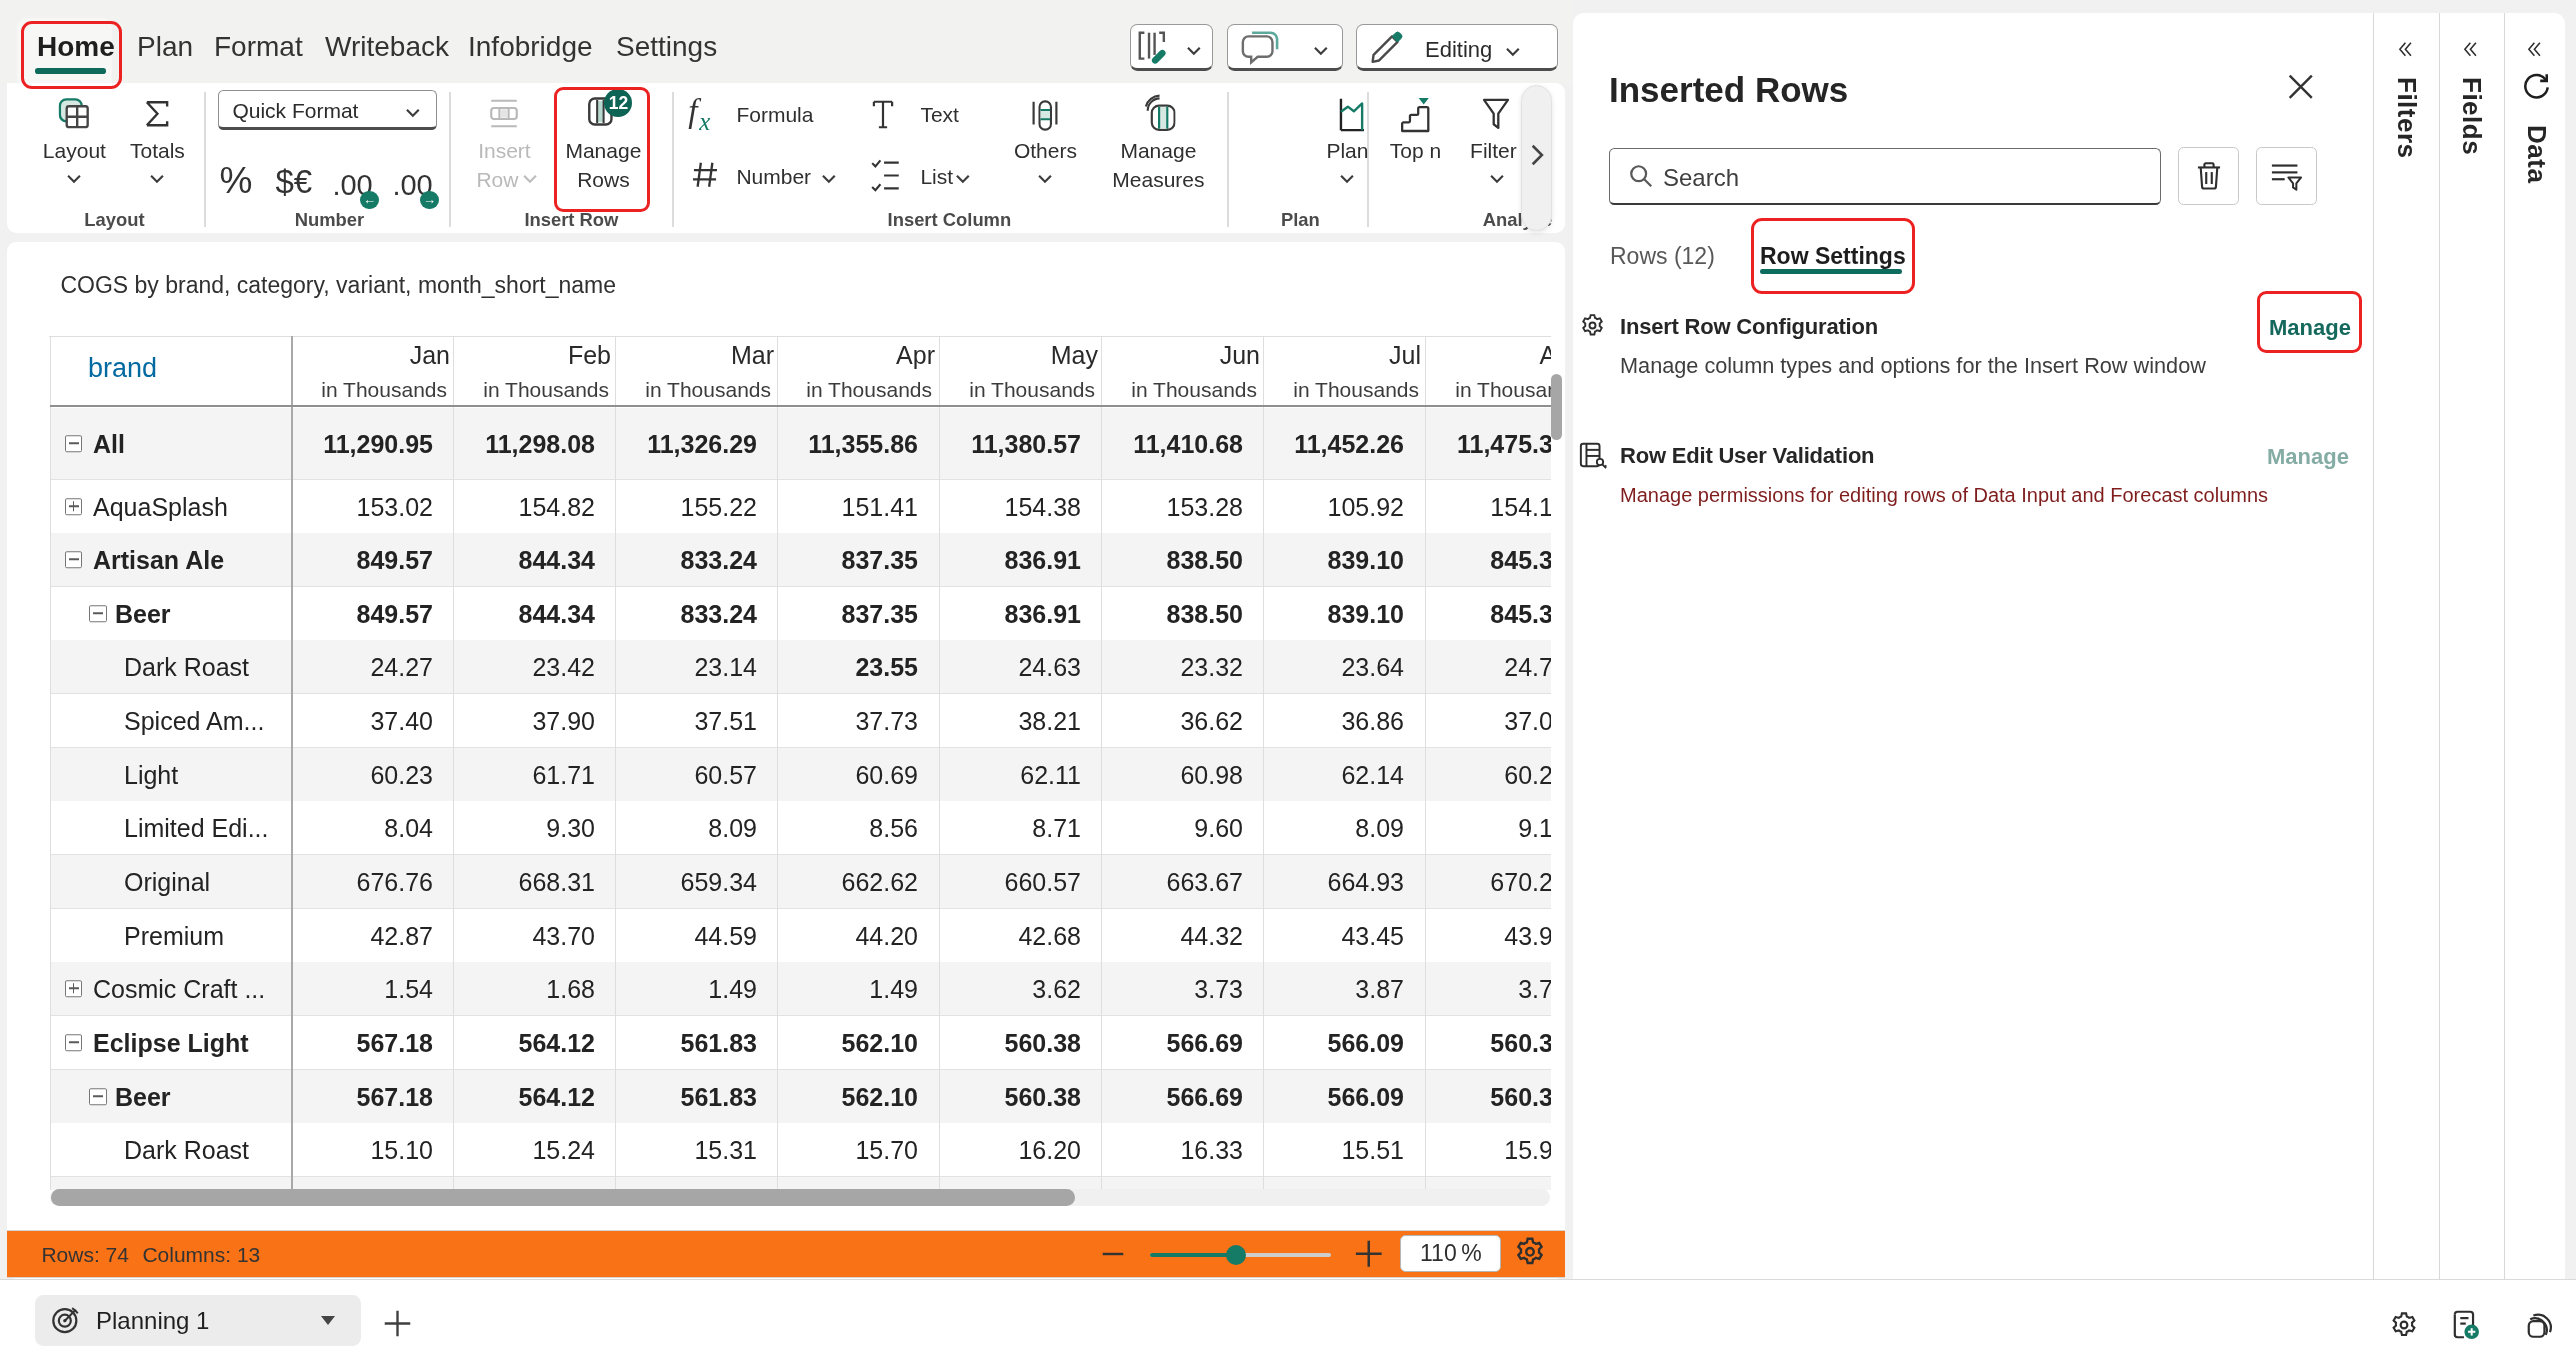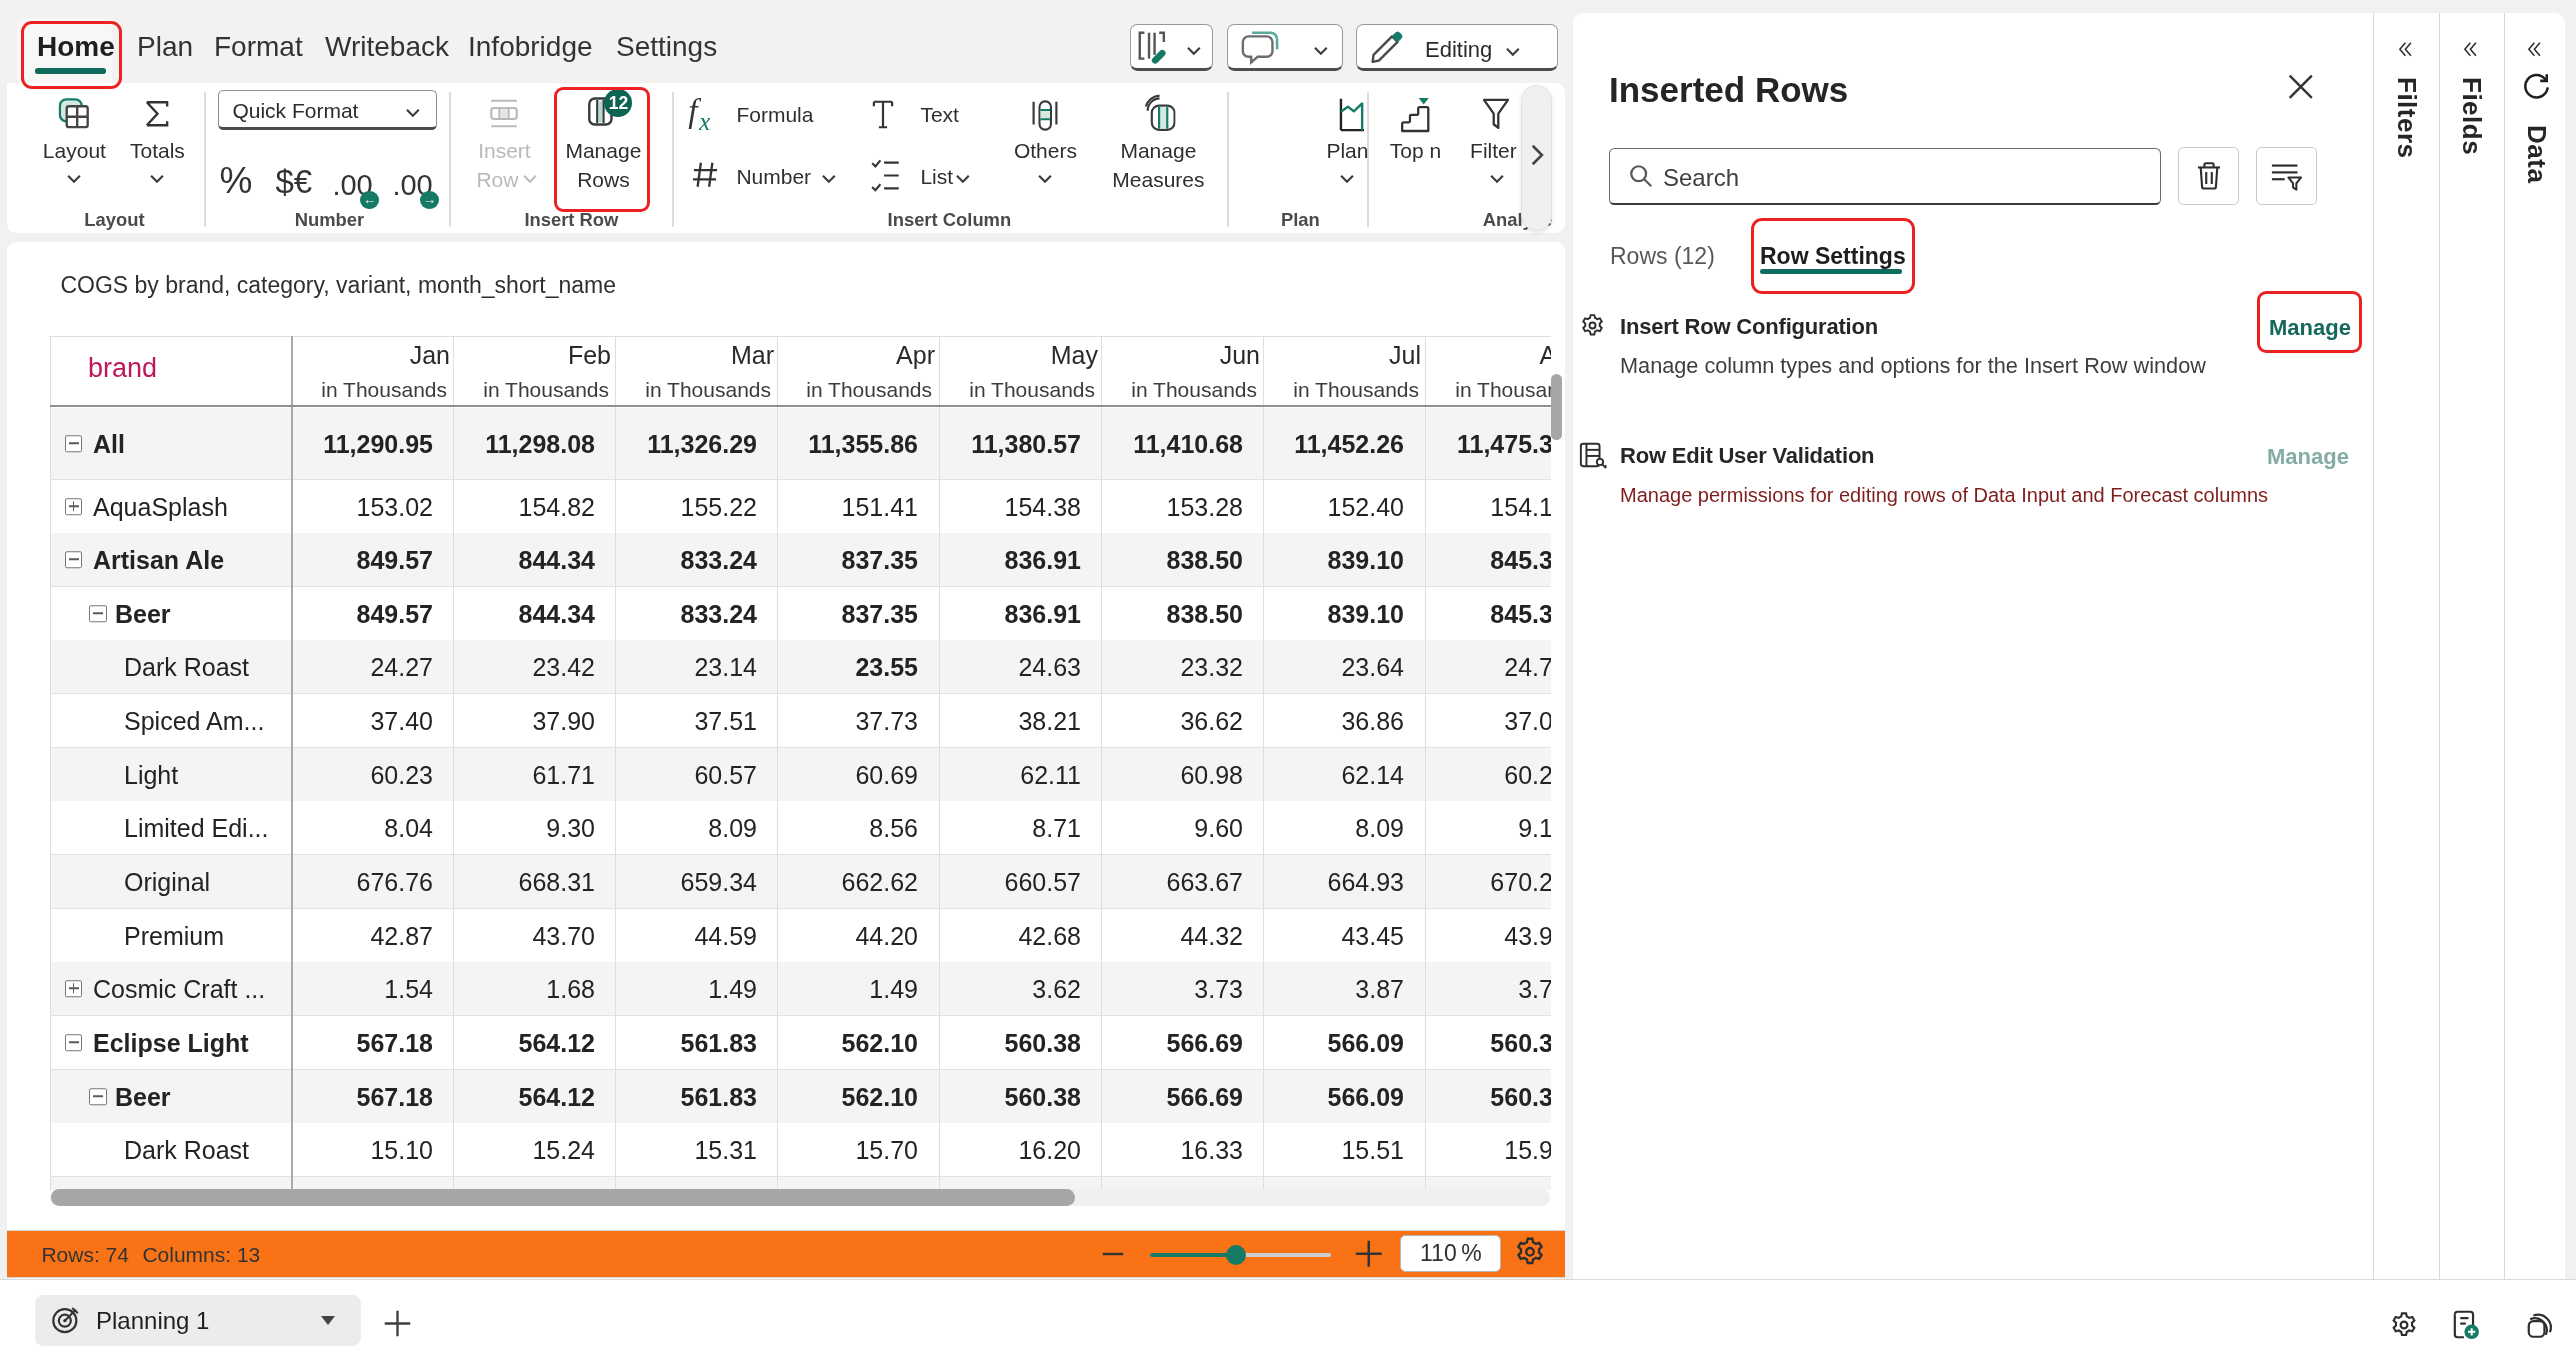--- a/index.html
+++ b/index.html
@@ -249,21 +249,21 @@
 <div class="rcard" style="left:7.4px;top:242px;width:1558px;height:1037px;border-radius:9.2px;overflow:hidden">
   <div class="abs" style="left:53px;top:29.5px;font-size:23px;color:#303030">COGS by brand, category, variant, month_short_name</div>
 </div>
 <div class="abs" style="left:7.4px;top:242px;width:1558px;height:1037px;overflow:hidden;border-radius:9.2px">
   <div class="abs" style="left:42px;top:94px;width:1502px;height:72px;border-top:1.3px solid #dedede;background:#fff"></div>
 </div>
 
 <div class="abs" style="left:0;top:242px;width:1551px;height:959px;overflow:hidden">
   <div class="abs" style="left:0;top:-242px;width:2576px;height:1347px">
 
-    <div class="abs" style="left:88px;top:353px;font-size:27px;color:#be185d">brand</div>
+    <div class="abs" style="left:88px;top:353px;font-size:27px;color:#0369a1">brand</div>
     <div class="mhd" style="right:2126px">Jan</div>
 <div class="mhs" style="right:2129px">in Thousands</div>
 <div class="mhd" style="right:1965px">Feb</div>
 <div class="mhs" style="right:1967px">in Thousands</div>
 <div class="mhd" style="right:1802px">Mar</div>
 <div class="mhs" style="right:1805px">in Thousands</div>
 <div class="mhd" style="right:1641px">Apr</div>
 <div class="mhs" style="right:1644px">in Thousands</div>
 <div class="mhd" style="right:1478px">May</div>
 <div class="mhs" style="right:1481px">in Thousands</div>
@@ -293,21 +293,21 @@
           <span class="mn"></span>
           <span class="pl"></span>
         </div>
         <div class="bl" style="left:43px;font-weight:400">AquaSplash</div>
         <div class="nv" style="right:1119px;font-weight:400">153.02</div>
         <div class="nv" style="right:957px;font-weight:400">154.82</div>
         <div class="nv" style="right:795px;font-weight:400">155.22</div>
         <div class="nv" style="right:634px;font-weight:400">151.41</div>
         <div class="nv" style="right:471px;font-weight:400">154.38</div>
         <div class="nv" style="right:309px;font-weight:400">153.28</div>
-        <div class="nv" style="right:148px;font-weight:400">152.40</div>
+        <div class="nv" style="right:148px;font-weight:400">105.92</div>
         <div class="nv" style="right:-14.8px;font-weight:400">154.15</div>
       </div>
 <div class="trow" style="top:533px;height:54px;background:#f4f4f4">
         <div class="eic" style="left:14.8px">
           <span class="mn"></span>
         </div>
         <div class="bl" style="left:43px;font-weight:700">Artisan Ale</div>
         <div class="nv" style="right:1119px;font-weight:700">849.57</div>
         <div class="nv" style="right:957px;font-weight:700">844.34</div>
         <div class="nv" style="right:795px;font-weight:700">833.24</div>

